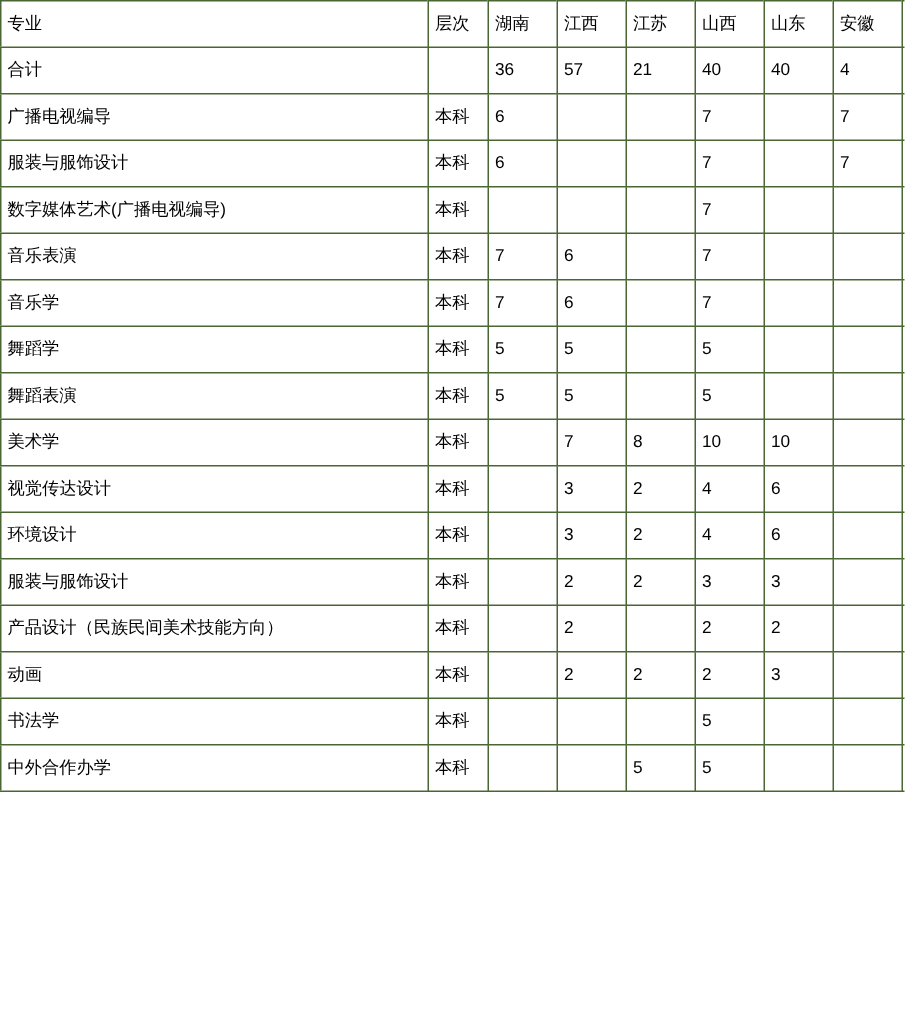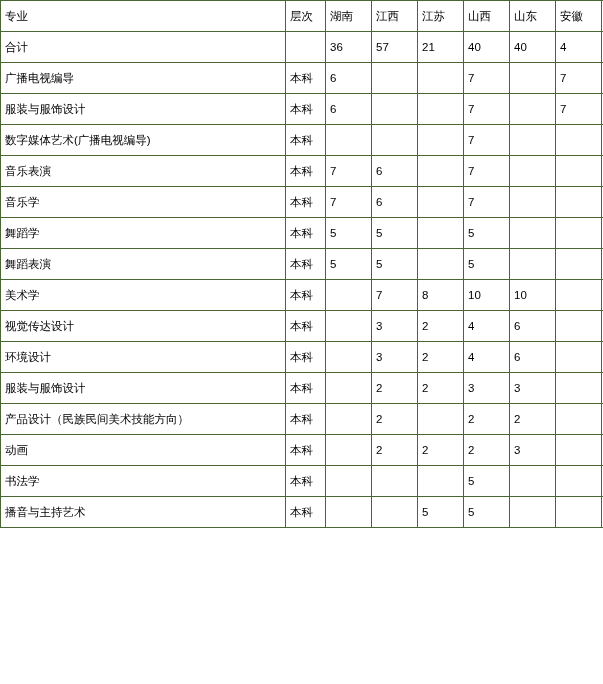--- a/index.html
+++ b/index.html
@@ -224,21 +224,21 @@
         <td>本科</td>
         <td class="cell-empty"></td>
         <td class="cell-empty"></td>
         <td class="cell-empty"></td>
         <td>5</td>
         <td class="cell-empty"></td>
         <td class="cell-empty"></td>
         <td class="cell-empty"></td>
       </tr>
       <tr>
-        <td>播音与主持艺术</td>
+        <td>中外合作办学</td>
         <td>本科</td>
         <td class="cell-empty"></td>
         <td class="cell-empty"></td>
         <td>5</td>
         <td>5</td>
         <td class="cell-empty"></td>
         <td class="cell-empty"></td>
         <td class="cell-empty"></td>
       </tr>
     </tbody>

